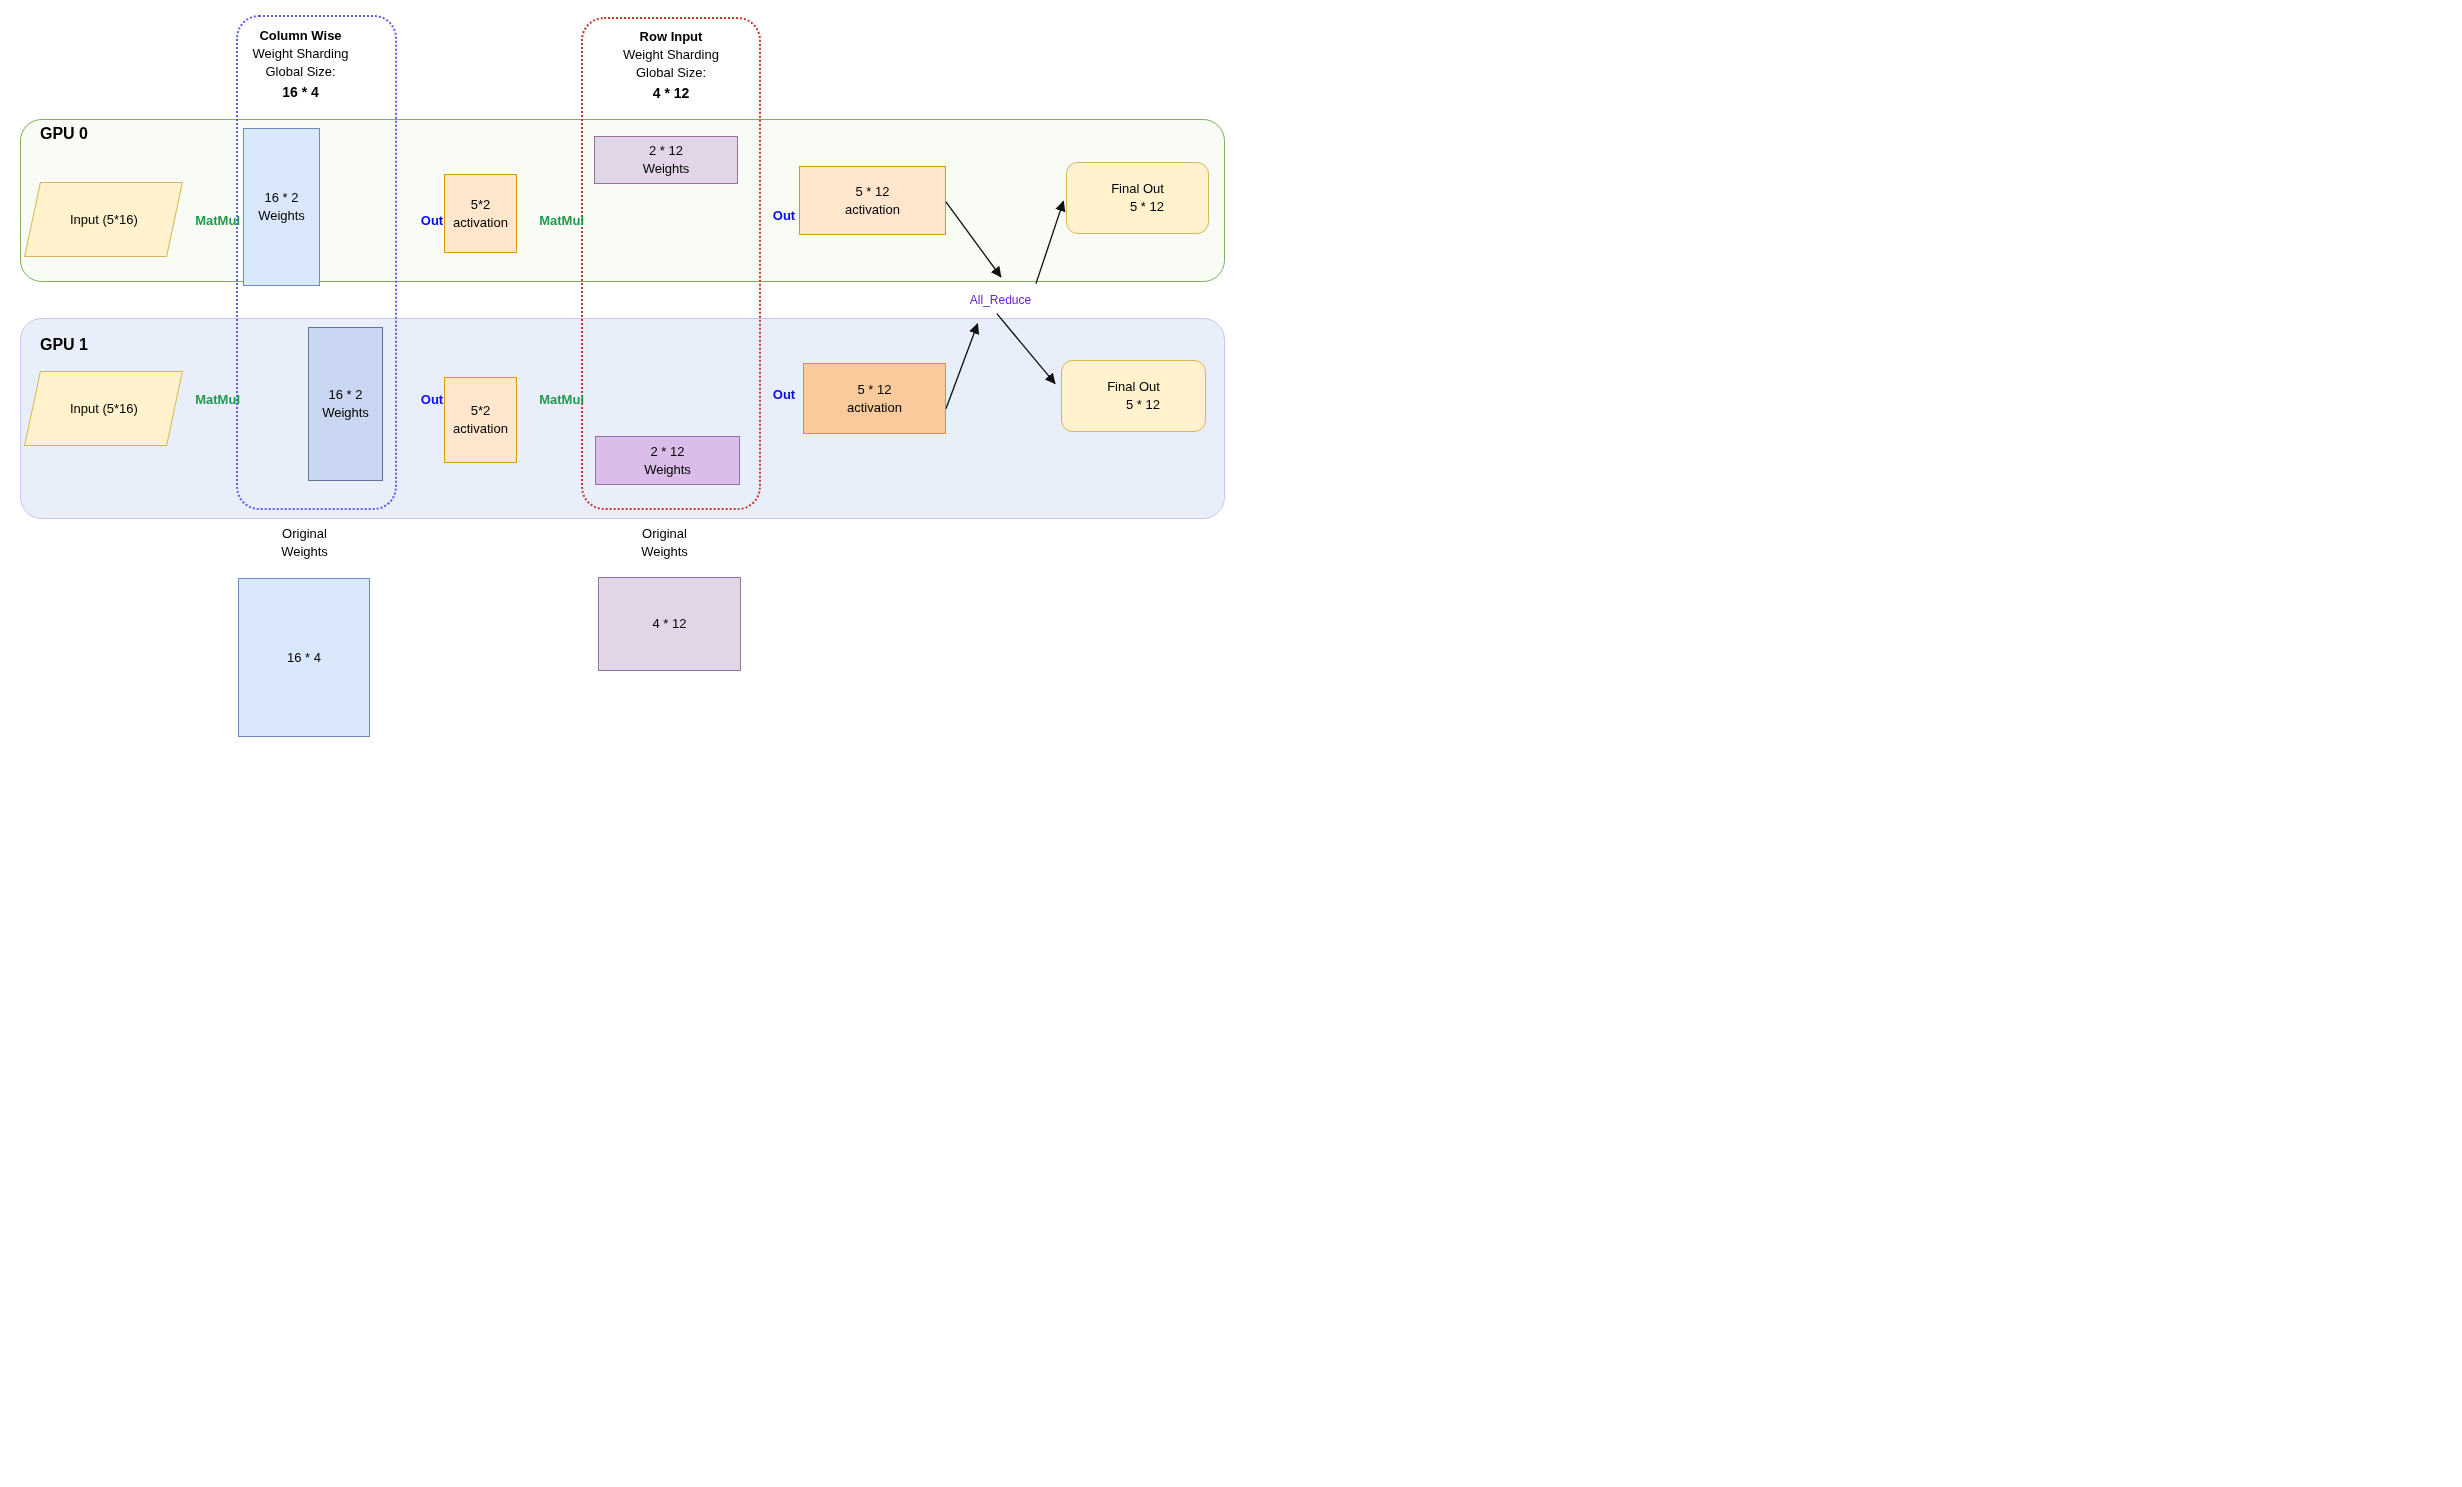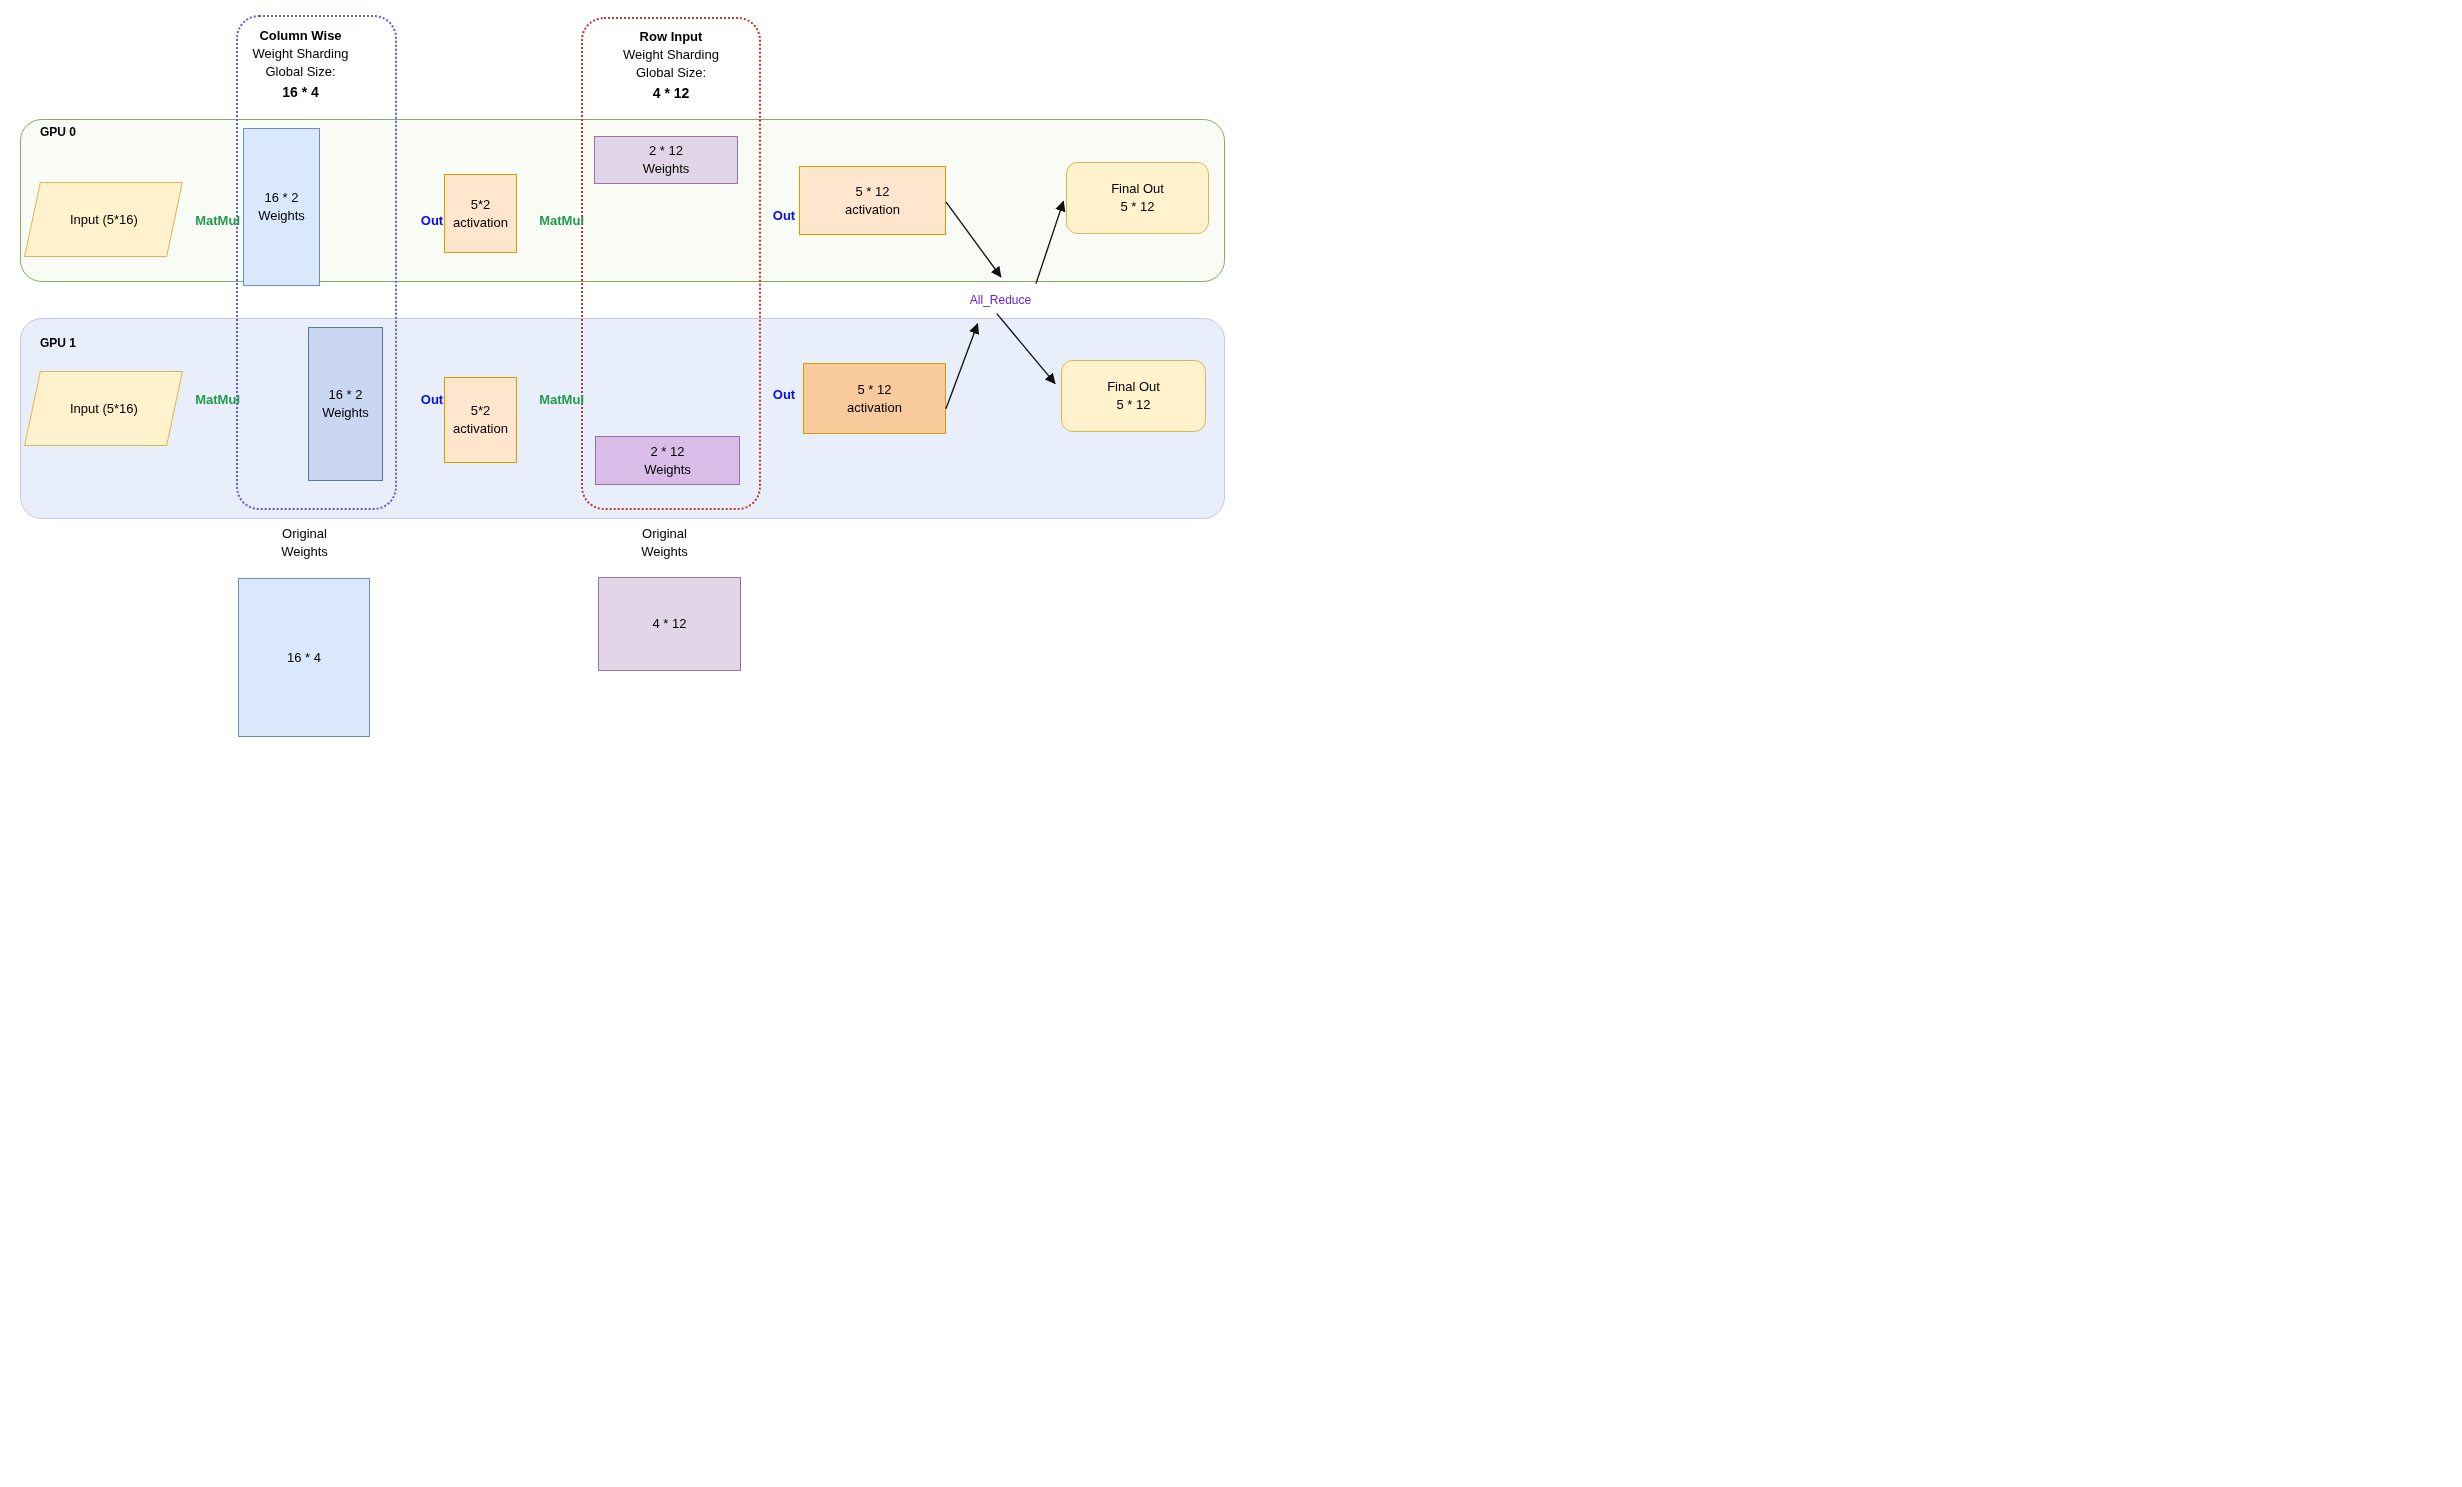--- a/index.html
+++ b/index.html
@@ -9,32 +9,32 @@
        text-align:center;white-space:pre-line;font-size:13px;line-height:1.35;}
   .container{position:absolute;box-sizing:border-box;border-radius:21.7px;}
   .gpu0{background:#f8fcf4;border:1.7px solid #7fae60;}
   .gpu1{background:#e9effa;border:1.7px solid #c7c5f0;}
   .dotted{position:absolute;box-sizing:border-box;border-radius:23px;background:transparent;}
   .dot-blue{border:2.5px dotted #5b5bf0;}
   .dot-red{border:2.5px dotted #c0392b;}
   .hdr{position:absolute;text-align:center;font-size:13px;line-height:1.4;}
   .hdr .b{font-weight:bold;}
   .hdr .sz{font-weight:bold;font-size:14px;margin-top:1.7px;}
-  .gpu-label{position:absolute;font-weight:bold;font-size:12px;}
+  .gpu-label{position:absolute;font-weight:bold;font-size:16px;}
   .lbl{position:absolute;font-weight:bold;font-size:13px;text-align:center;}
   .green-t{color:#23994f;text-align:right;}
   .blue-t{color:#0a0aee;margin-left:6px;}
   .blue{background:#dae8fc;border:1.3px solid #6c8ebf;}
   .blue2{background:#c9d7f2;border:1.3px solid #5d7599;}
   .orange{background:#ffe6cc;border:1.3px solid #d79b00;}
   .orange2{background:#f9cb9c;border:1.3px solid #d79b00;}
   .purple{background:#e1d5e7;border:1.3px solid #9673a6;}
   .purple2{background:#d9bde8;border:1.3px solid #9673a6;}
   .yellow{background:#fff2cc;border:1.3px solid #d6b656;}
-  .rounded{border-radius:11.7px;}
+  .rounded{border-radius:11.7px;text-align:right;}
   .par{transform:skewX(-12deg);}
   .par > span{display:block;transform:skewX(12deg);}
   .allreduce{position:absolute;font-weight:normal;font-size:12px;color:#6c22d5;text-align:center;}
   .cap{position:absolute;text-align:center;font-size:13px;line-height:1.35;white-space:pre-line;}
   svg.overlay{position:absolute;left:0;top:0;pointer-events:none;}
 </style>
 </head>
 <body>
 
 <div class="canvas">

